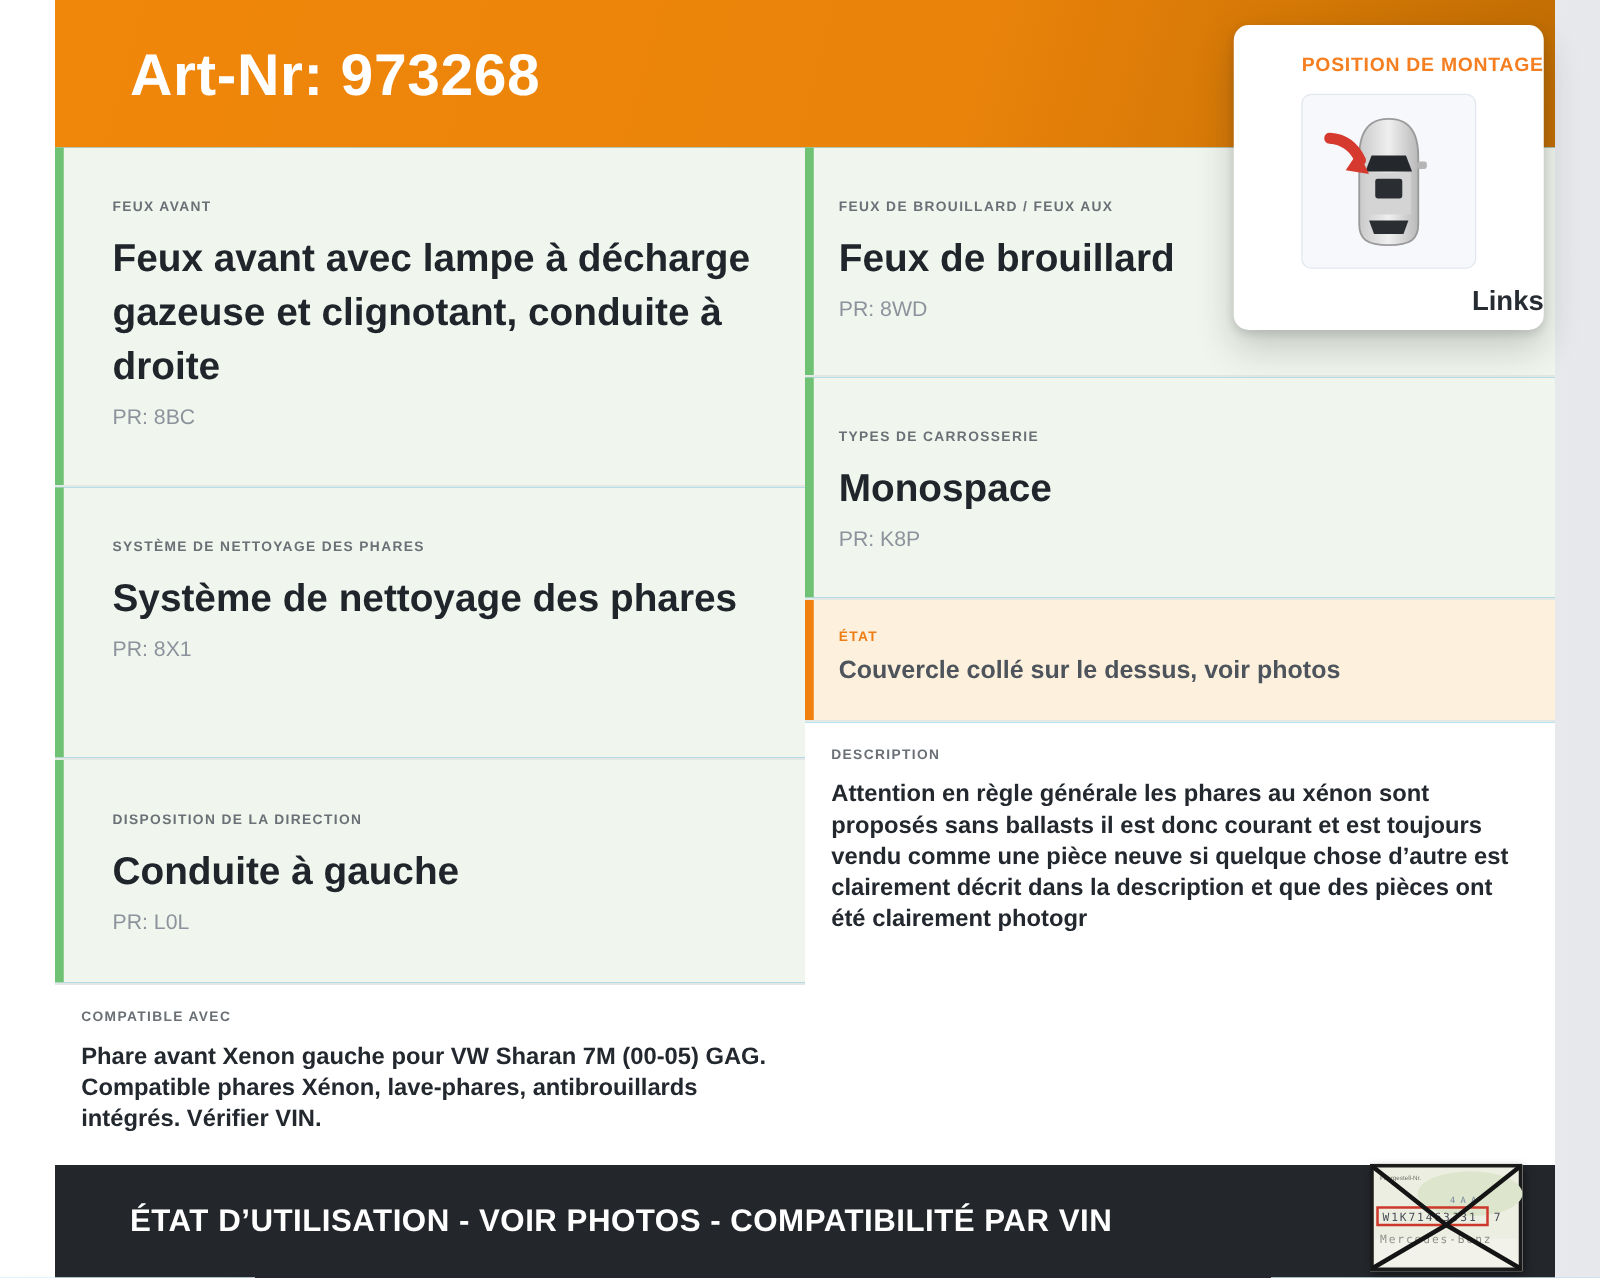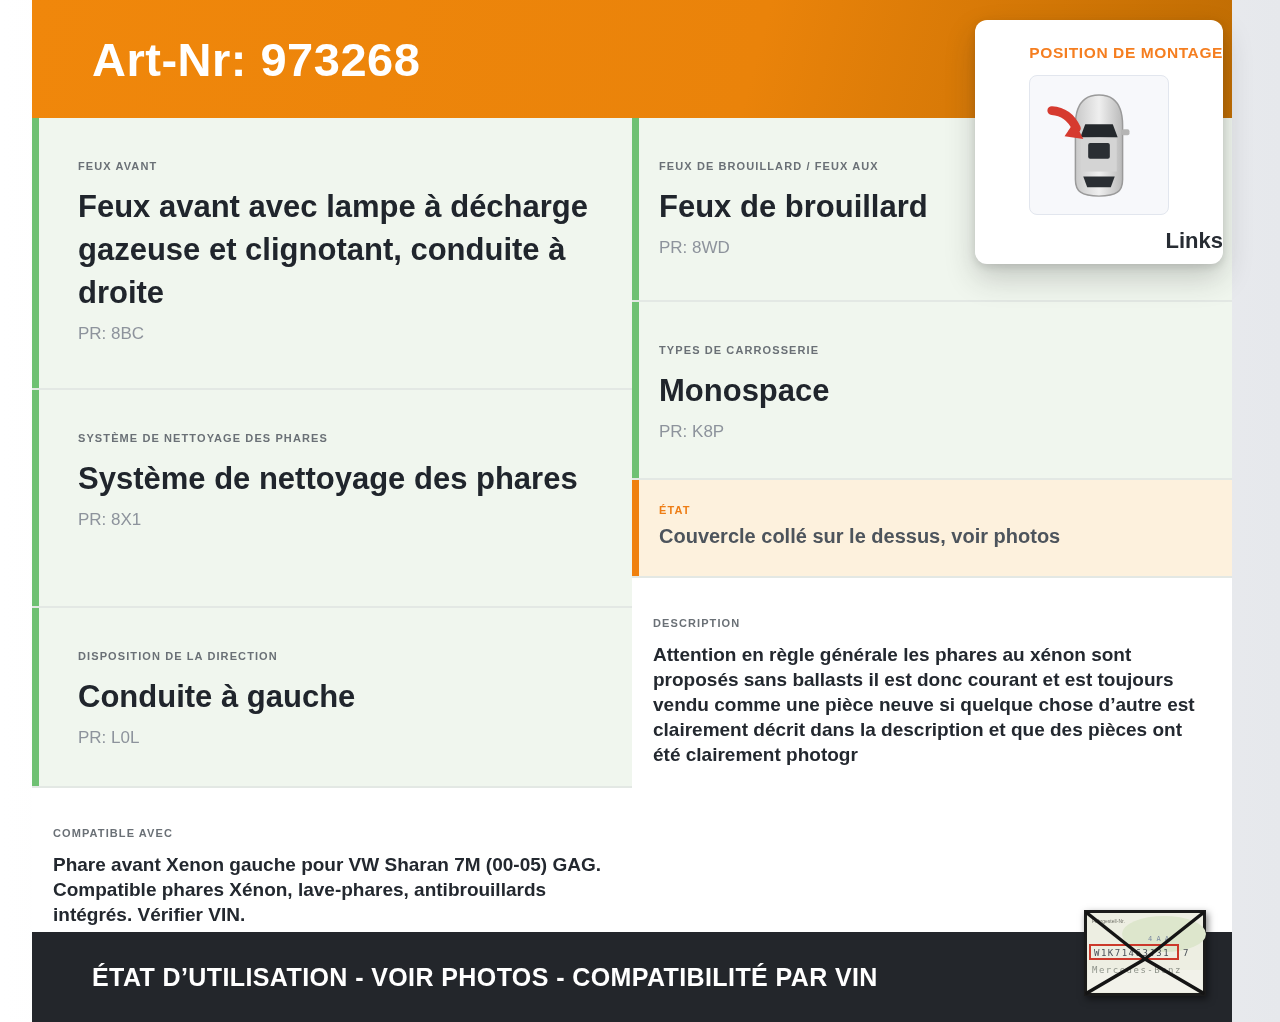--- a/index.html
+++ b/index.html
@@ -1,41 +1,41 @@
 <!DOCTYPE html>
 <html><head>
 <meta charset="utf-8">
 <style>
   * { margin:0; padding:0; box-sizing:border-box; }
   html,body { width:1280px; height:1022px; overflow:hidden;
     font-family:"Liberation Sans", sans-serif;
     background:linear-gradient(90deg,#ffffff 0%,#f6f7f8 50%,#e6e8ec 100%); }
 
-  .page { position:relative; margin-left:32px; width:1200px; height:816px; background:#0ea5e9; }
+  .page { position:relative; margin-left:44px; width:1200px; height:816px; background:#0ea5e9; }
 
   
   .header { height:118px; background:linear-gradient(105deg,#f0870b 0%,#ea830a 60%,#c06d03 100%);
     display:flex; align-items:center; padding-left:60px; }
   .header-title { color:#ffffff; font-size:47px; font-weight:800; letter-spacing:.5px; }
 
   
   .main { display:flex; height:814px; }
   .col { width:600px; display:flex; flex-direction:column; }
 
   .card { width:100%; }
   .card.green { background:#f0f6ee; border-left:7px solid #6fc173; padding:42px 26px 0 39px; }
   .col.right .card.green { padding-left:20px; }
   .sep { height:2px; background:#e3e8e4; flex:0 0 auto; }
 
   .label { font-size:11px; font-weight:700; color:#6a7076; letter-spacing:1.1px; margin-bottom:13px; }
   .title { font-size:31px; line-height:43px; font-weight:700; color:#20252c; }
   .pr { font-size:17px; color:#8d939c; margin-top:10px; }
   .nowrap { white-space:nowrap; }
 
-  .card.white { background:#ffffff; padding:39px 28px 0 21px; }
+  .card.white { background:#ffffff; padding:20px 28px 0 21px; }
   .bodytext { font-size:19px; font-weight:700; color:#23282f; line-height:25px; margin-top:11px; max-width:556px; }
 
   .card.etat { background:#fdf1dd; border-left:7px solid #f0810f; padding:24px 20px 0 20px; }
   .card.etat .label { color:#ee7d15; margin-bottom:9px; }
   .etat-text { font-size:20px; font-weight:700; color:#4d545c; }
 
   .h270{height:270px} .h216{height:216px} .h178{height:178px}
   .h182{height:182px} .h176{height:176px} .h96{height:96px}
   .fill{flex:1 1 auto}
 
@@ -46,21 +46,21 @@
   .mount-title { color:#f57e20; font-size:15.5px; font-weight:800; letter-spacing:.6px; }
   .icon-box { width:140px; height:140px; margin:13px auto 0; background:#f7f8fb;
     border:1px solid #e2e6ee; border-radius:8px; display:flex; align-items:center; justify-content:center; }
   .mount-pos { margin-top:13px; font-size:22px; font-weight:700; color:#272c33; }
 
   
   .footer { height:90px; background:#23262b; display:flex; align-items:center; padding-left:60px;text-align:center; }
   .footer-text { color:#ffffff; font-size:25px; font-weight:800; letter-spacing:.4px; }
 
   
-  .vin-doc { position:absolute; left:1052px; top:910px; width:122px; height:86px; z-index:6;
+  .vin-doc { position:absolute; left:1052px; top:931px; width:122px; height:86px; z-index:6;
     box-shadow:2px 3px 7px rgba(0,0,0,.5); background:#edeee2; }
 </style>
 </head>
 <body>
 
 <div class="page">
 
   <div class="header">
     <div class="header-title">Art-Nr: 973268</div>
   </div>

